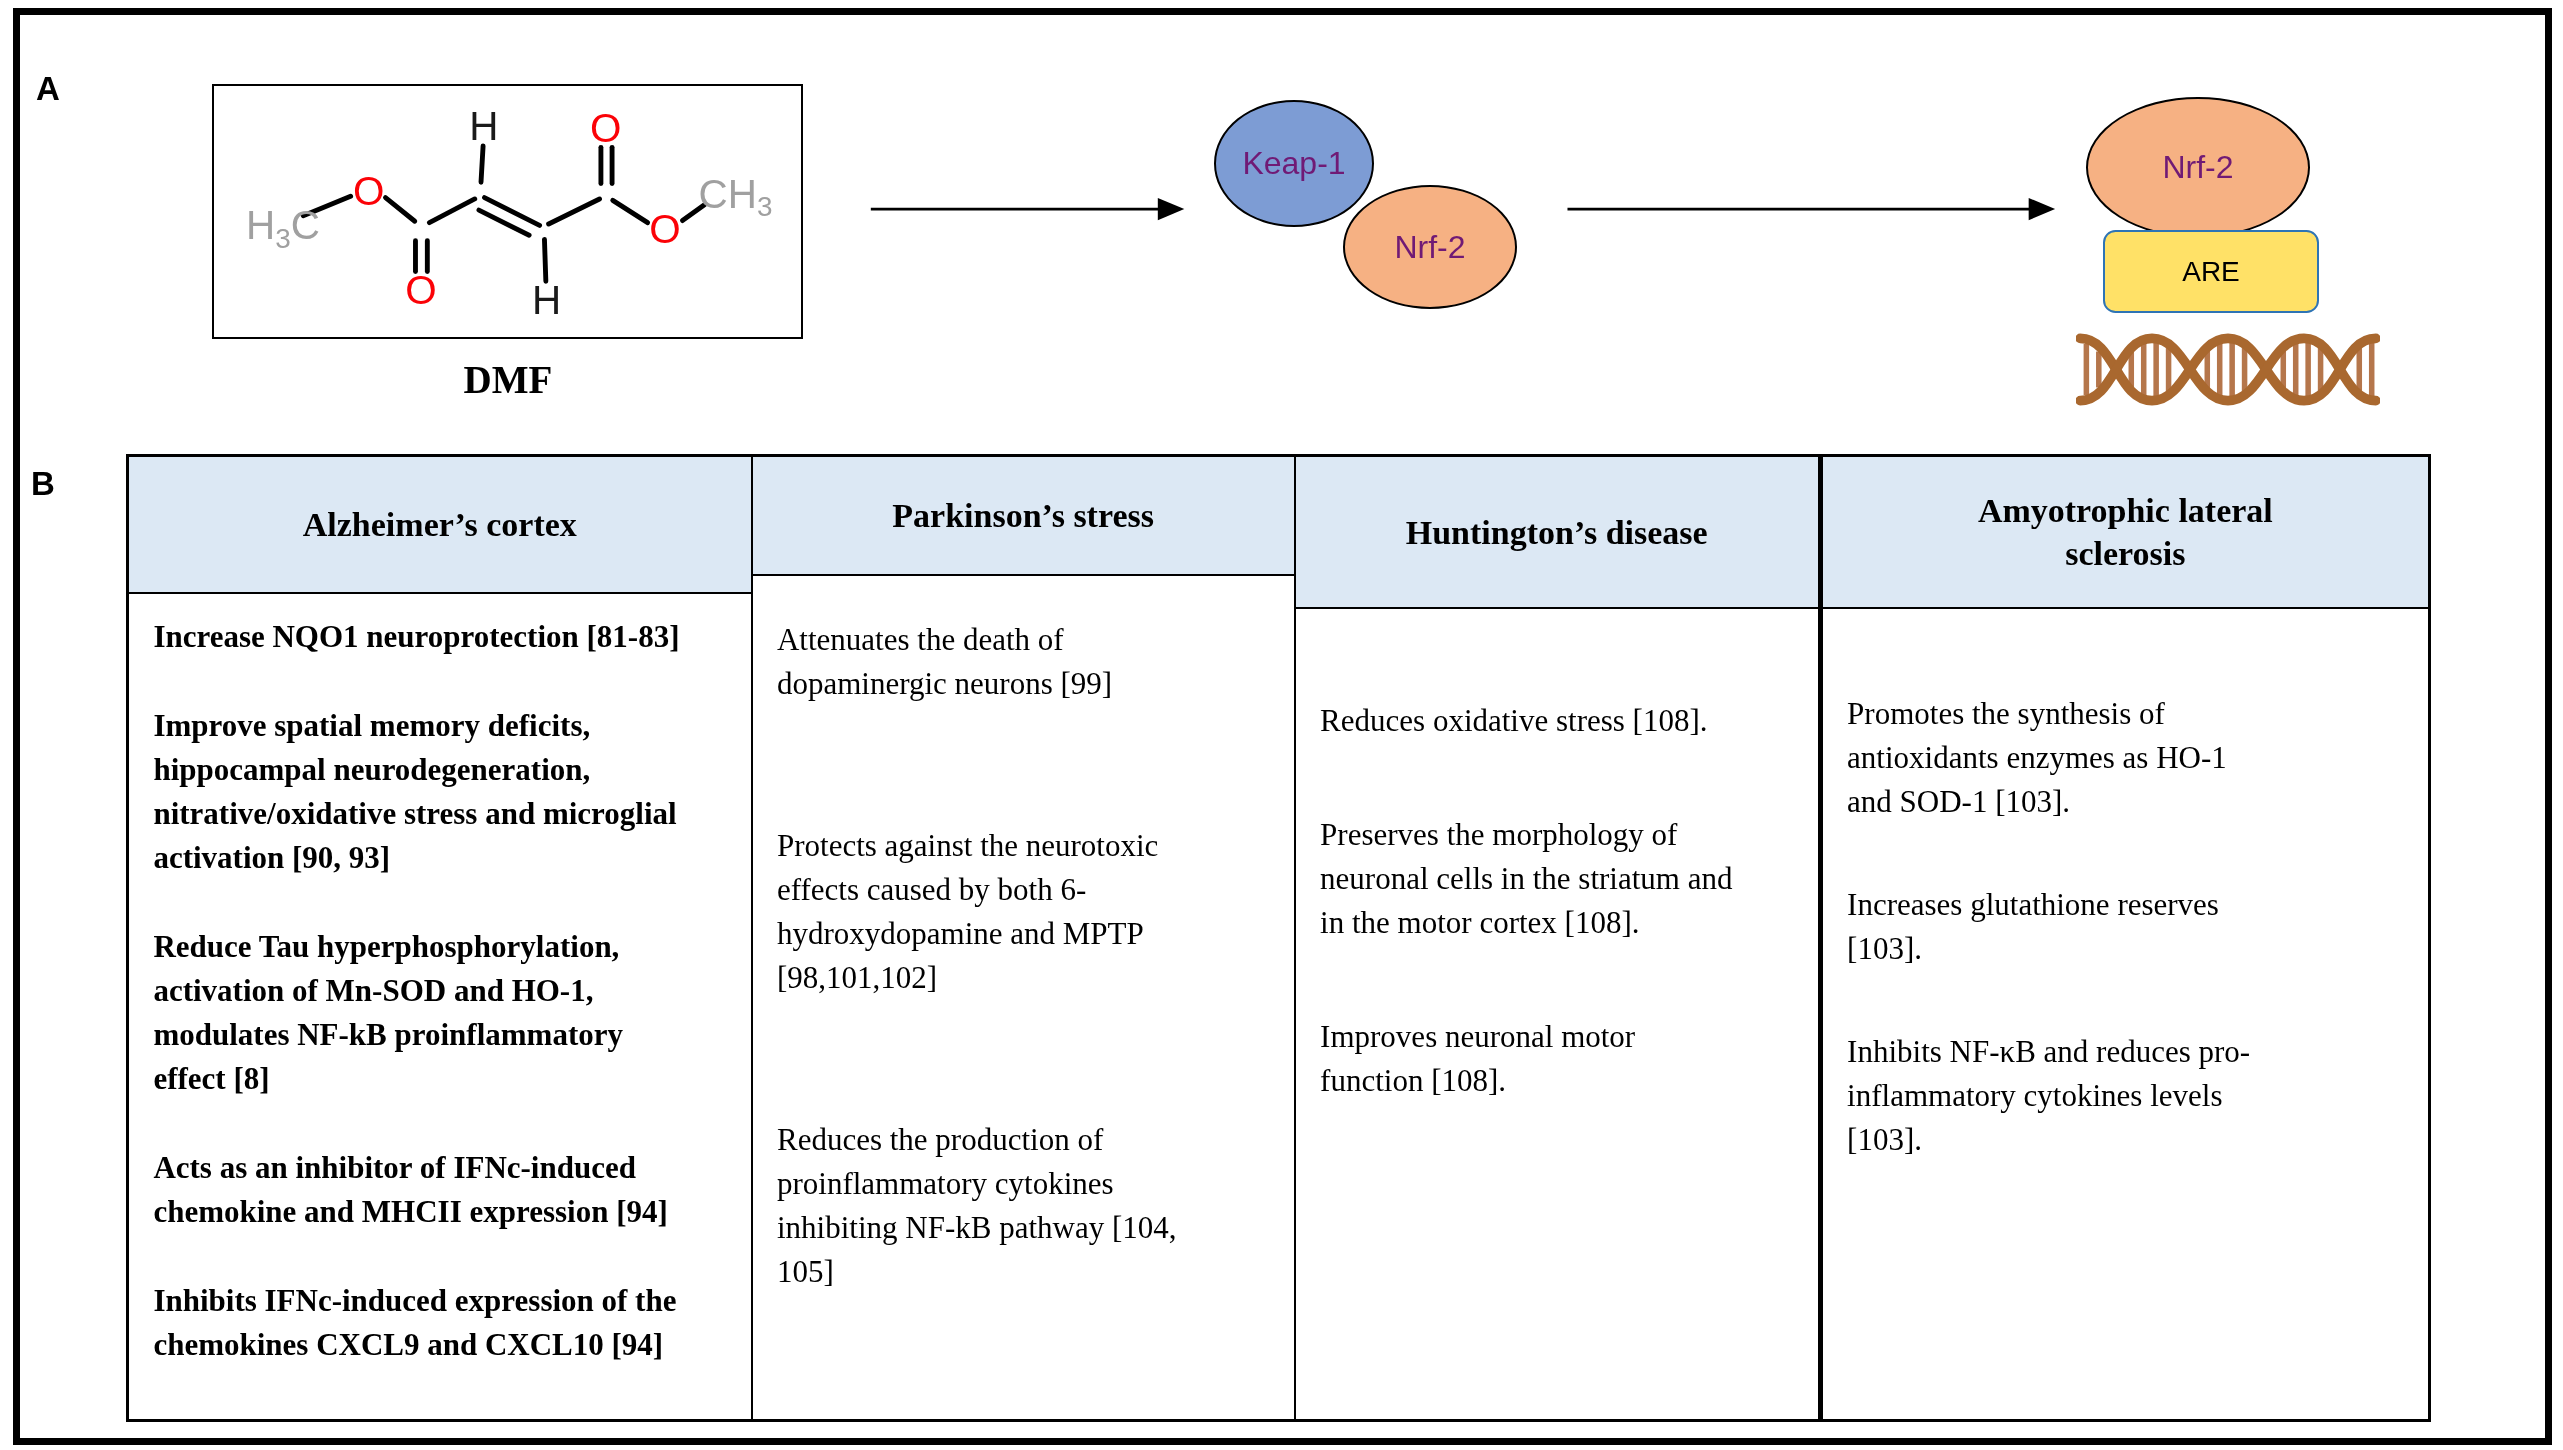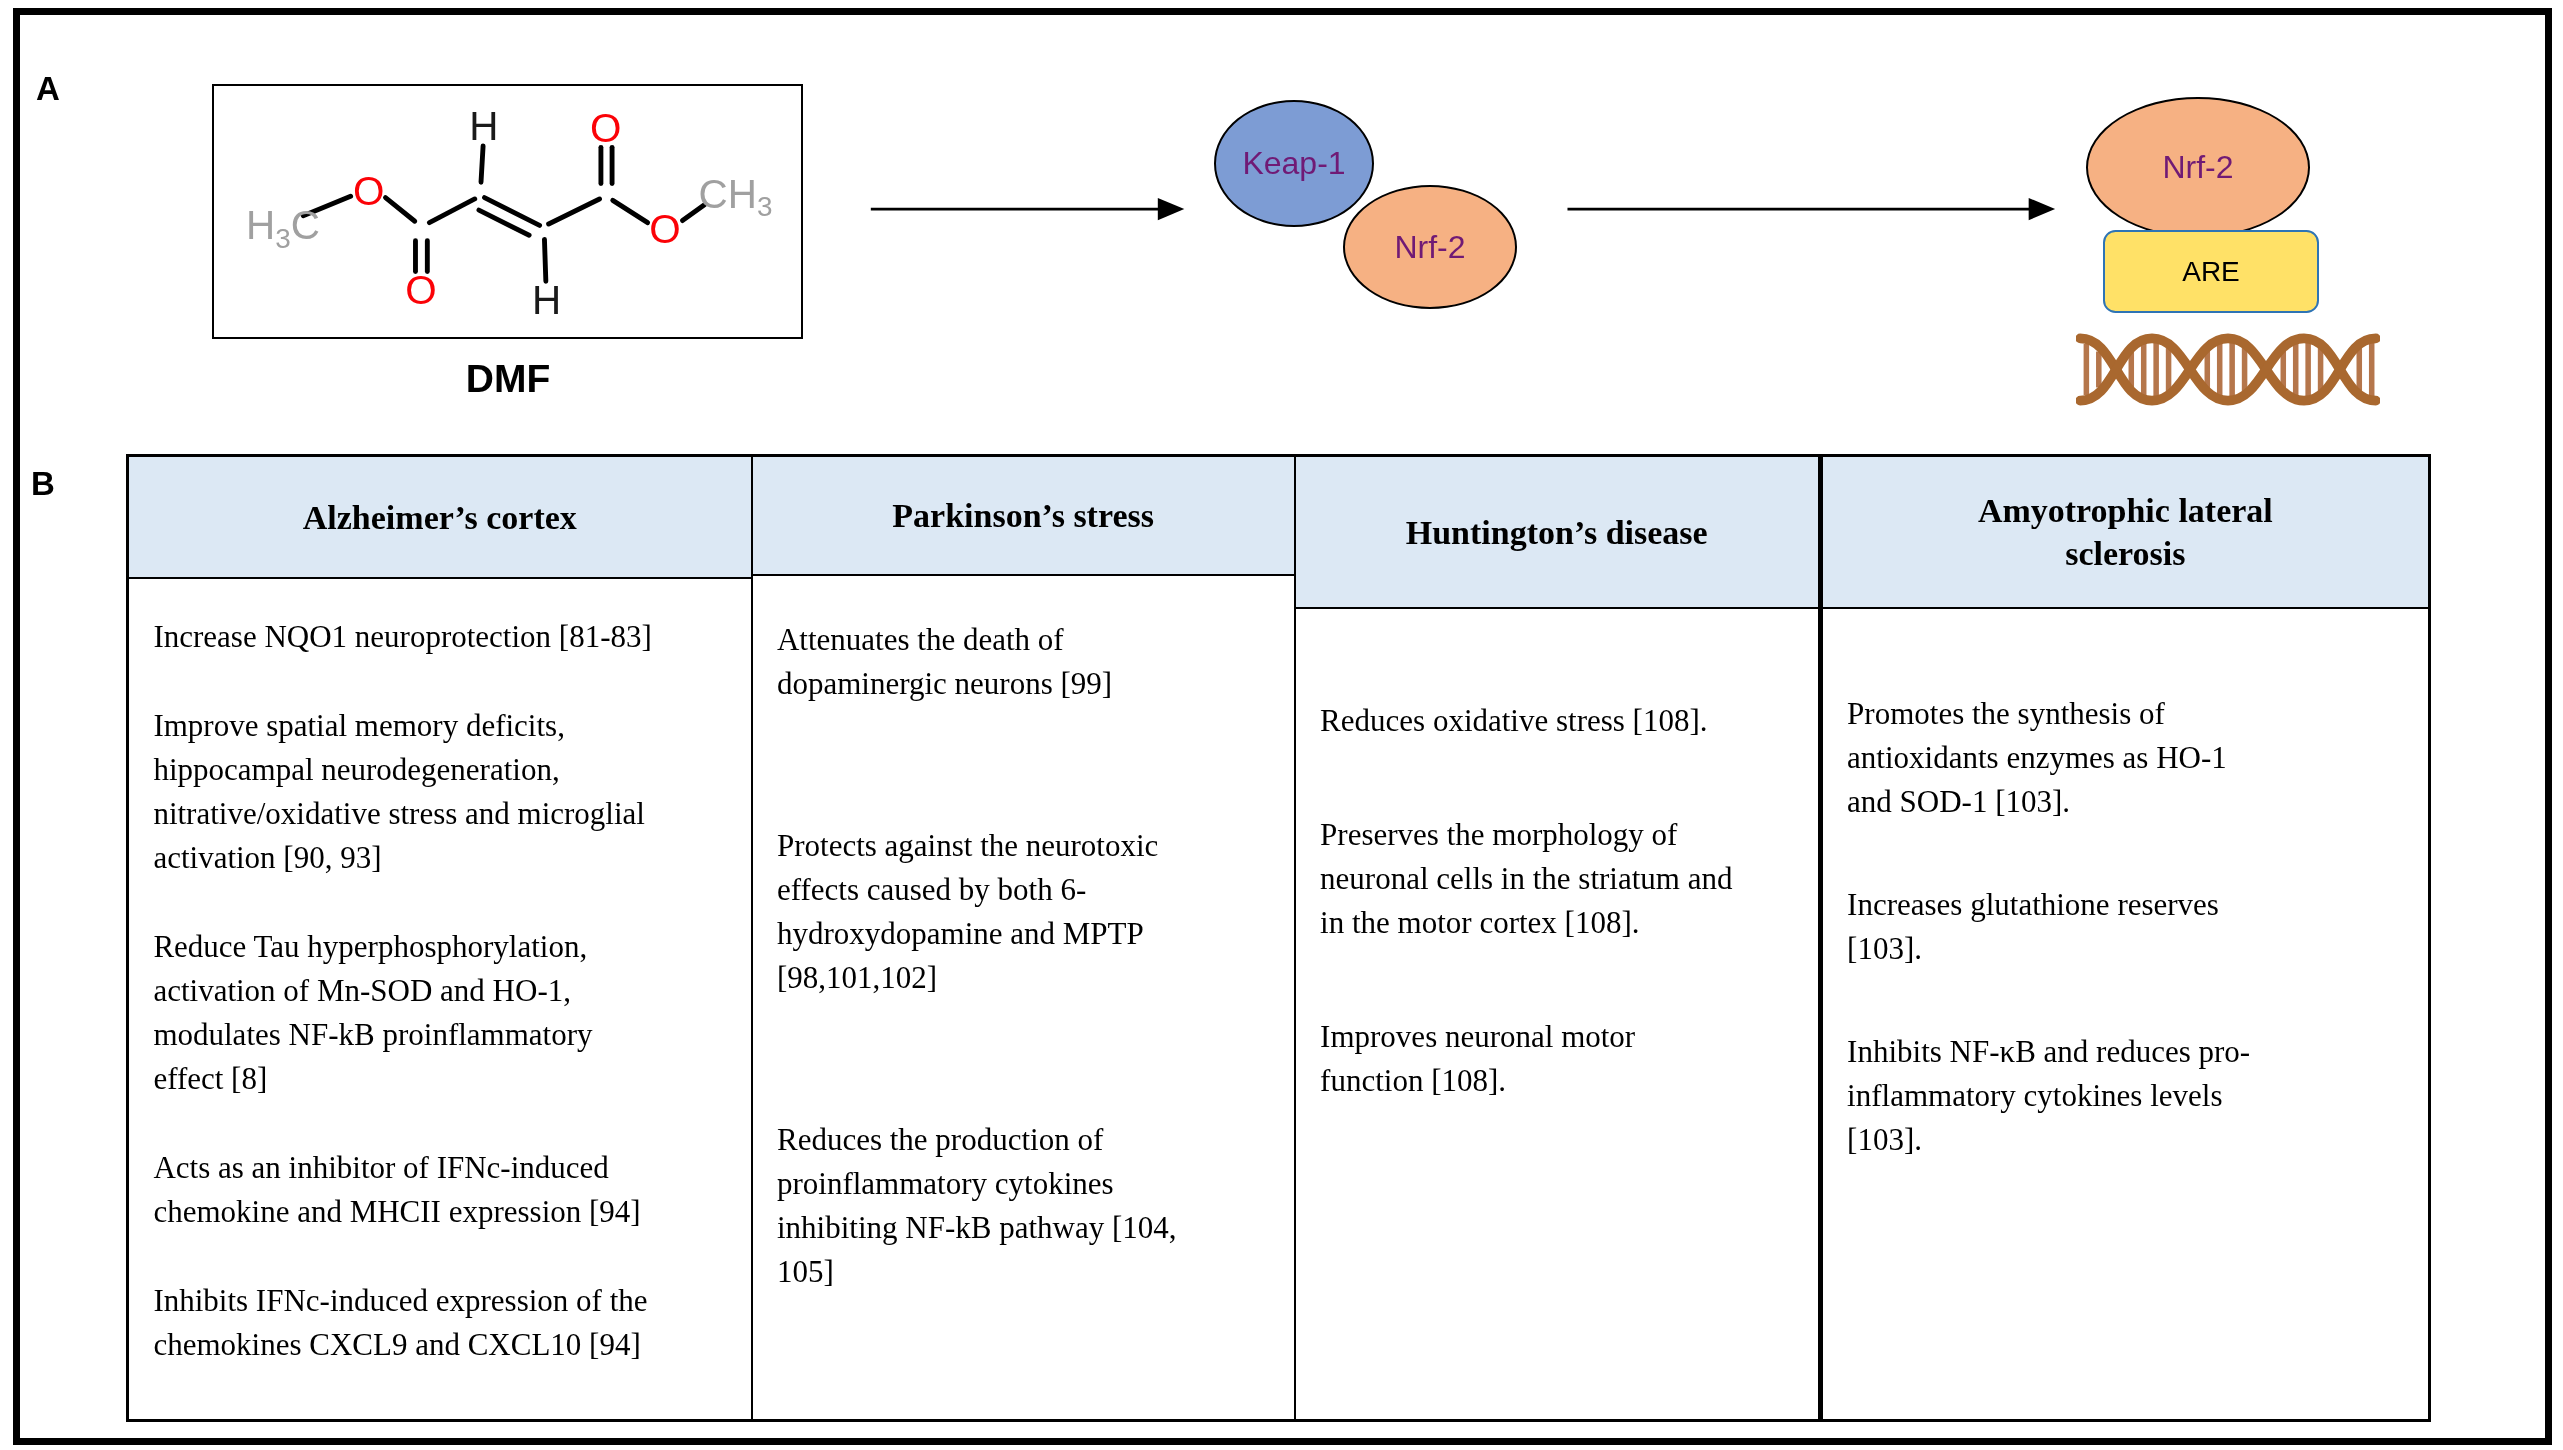--- a/index.html
+++ b/index.html
@@ -7,21 +7,21 @@
         font-family:"Liberation Serif", serif;color:#000;}
   .frame{position:absolute;left:12.5px;top:8.4px;width:2525px;height:1423px;border:7px solid #000;}
   .panel-label{position:absolute;font-family:"Liberation Sans", sans-serif;font-weight:bold;
                font-size:33px;color:#000;}
   #label-a{left:36px;top:70px;}
   #label-b{left:31px;top:465px;}
 
   
   .dmf-box{position:absolute;left:212px;top:84px;width:587px;height:251px;border:2.8px solid #000;background:#fff;}
   .dmf-caption{position:absolute;left:212px;top:357px;width:592px;text-align:center;
-               font-weight:bold;font-size:39px;font-family:Liberation Sans, sans-serif;}
+               font-weight:bold;font-size:39px;font-family:Liberation Serif, serif;}
   .arrow-svg{position:absolute;left:0;top:0;width:2563px;height:460px;pointer-events:none;}
   .ellipse{position:absolute;border:2.1px solid #000;border-radius:50%;display:flex;
            align-items:center;justify-content:center;font-family:"Liberation Sans", sans-serif;
            font-size:32px;color:#701a75;}
   #keap1{left:1214px;top:100px;width:156px;height:123px;background:#7D9CD4;}
   #nrf2-bound{left:1343px;top:185px;width:170px;height:120px;background:#F6B183;}
   #nrf2-free{left:2086px;top:97px;width:220px;height:137px;background:#F6B183;}
   #are-box{position:absolute;left:2103px;top:230px;width:212px;height:79px;background:#FFE167;
            border:2.8px solid #2E74B5;border-radius:12.5px;display:flex;align-items:center;
            justify-content:center;font-family:"Liberation Sans", sans-serif;font-size:28px;}
@@ -40,21 +40,21 @@
   .col{display:flex;flex-direction:column;box-sizing:border-box;border-right:2.1px solid #000;}
   .col-0{width:651px;}
   .col-1{width:567px;}
   .col-2{width:550px;border-right:5.6px solid #000;gap:48px;}
   .col-3{width:632px;border-right:none;gap:48px;}
   .header{height:152px;box-sizing:border-box;background:#DCE8F4;border-bottom:2.1px solid #000;
           display:flex;align-items:center;justify-content:center;text-align:center;
           font-weight:bold;font-size:34px;line-height:43px;white-space:pre-line;}
   .body{flex:1;box-sizing:border-box;padding:21px 17.4px 7px 24.4px;font-size:31px;line-height:44px;}
   .body p{margin:0;white-space:pre-line;}
-  .col-0 .body{padding-top:36px;}  .col-0 .body p{margin-bottom:45px;}
+  .col-0 .body{padding-top:21px;font-weight:bold;}  .col-0 .body p{margin-bottom:45px;}
   .col-1 .body{padding-top:42px;}  .col-1 .body p{margin-bottom:118px;}
   .col-2 .body{padding-top:42px;}  .col-2 .body p{margin-bottom:70px;}
   .col-3 .body{padding-top:35px;}  .col-3 .body p{margin-bottom:59px;}
 </style>
 </head>
 <body>
 
 <div class="page">
 
   <div class="frame"></div>

